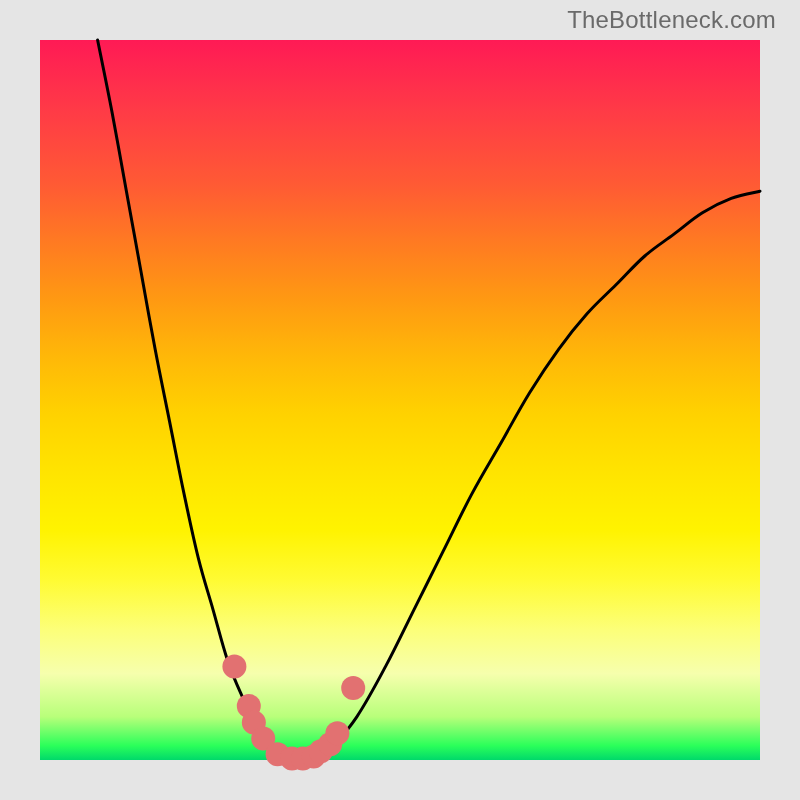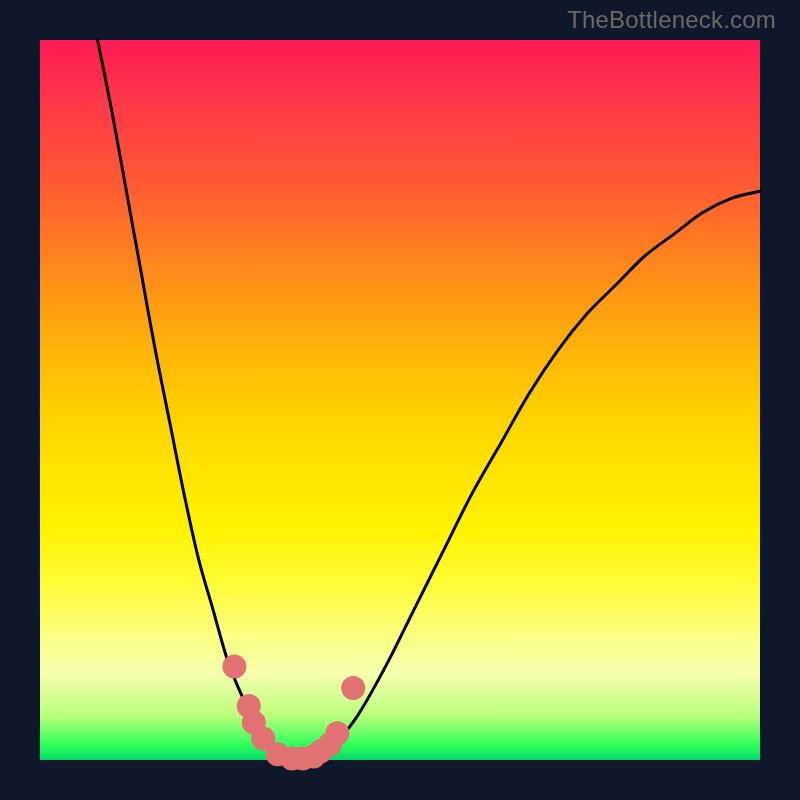--- a/index.html
+++ b/index.html
@@ -10,21 +10,21 @@
     background: #000;
     overflow: hidden;
     font-family: Arial, Helvetica, sans-serif;
   }
   .frame {
     position: absolute;
     left: 0;
     top: 0;
     width: 800px;
     height: 800px;
-    background: #0f172a;
+    background: #e5e5e5;
   }
   .plot-area {
     position: absolute;
     left: 40px;
     top: 40px;
     width: 720px;
     height: 720px;
     
     background: linear-gradient(
       to bottom,

